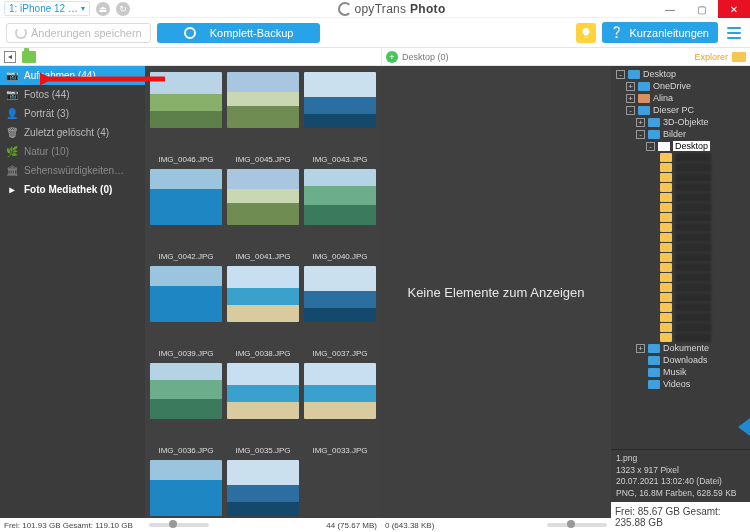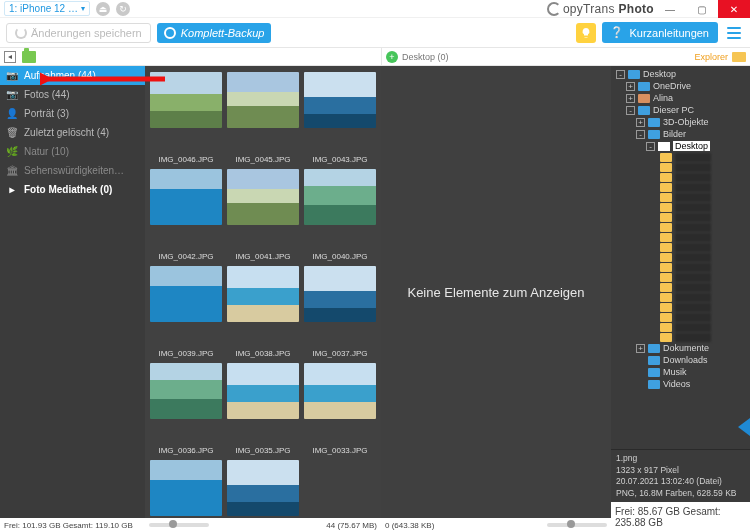--- a/index.html
+++ b/index.html
@@ -5,35 +5,35 @@
 * { margin: 0; padding: 0; box-sizing: border-box; font-family: "Segoe UI", Tahoma, sans-serif; }
 html, body { width: 750px; height: 532px; overflow: hidden; background: #fff; }
 .root { width: 750px; height: 532px; display: flex; flex-direction: column; position: relative; }
 
 
 .titlebar { height: 18px; display: flex; align-items: stretch; background: #fff; border-bottom: 1px solid #f0f0f0; }
 .titlebar-left { display: flex; align-items: center; gap: 2px; padding-left: 4px; }
 .device-chip { font-size: 10px; color: #2098e1; padding: 1px 4px; border: 1px solid #d0e8f7; border-radius: 2px; display: flex; align-items: center; gap: 3px; cursor: pointer; }
 .device-chip .chev { color: #2098e1; font-size: 8px; }
 .small-round { width: 14px; height: 14px; border-radius: 50%; background: #c9c9c9; color: #fff; display: flex; align-items: center; justify-content: center; font-size: 9px; margin-left: 4px; }
-.titlebar-center { flex: 1; display: flex; align-items: center; justify-content: flex-end; }
+.titlebar-center { flex: 1; display: flex; align-items: center; justify-content: center; }
 .titlebar-center .logo-c { width: 14px; height: 14px; border: 2px solid #888; border-radius: 50%; border-right-color: transparent; margin-right: 2px; }
 .titlebar-center .brand { font-size: 12px; letter-spacing: 0.3px; color: #555; }
 .titlebar-center .brand .thin { font-weight: 300; }
 .titlebar-center .brand .bold { font-weight: 600; color: #444; }
 .winbtns { display: flex; }
 .winbtn { width: 32px; height: 18px; display: flex; align-items: center; justify-content: center; font-size: 10px; color: #666; }
 .winbtn.close { background: #e81123; color: #fff; }
 
 
 .toolbar { height: 30px; display: flex; align-items: center; justify-content: space-between; padding: 0 6px; background: #fff; border-bottom: 1px solid #e6e6e6; }
 .toolbar-left, .toolbar-right { display: flex; align-items: center; gap: 6px; }
 .save-btn { display: flex; align-items: center; gap: 4px; font-size: 11px; color: #bbb; border: 1px solid #dcdcdc; padding: 3px 8px; border-radius: 3px; background: #fff; }
 .save-btn .ring { width: 12px; height: 12px; border: 2px solid #cfcfcf; border-radius: 50%; border-top-color: transparent; }
-.backup-btn { display: flex; align-items: center; gap: 5px; font-size: 11px; color: #fff; background: #29a3e8; padding: 4px 7px; border-radius: 3px; font-style: italic; }
+.backup-btn { display: flex; align-items: center; gap: 14px; font-size: 11px; color: #fff; background: #29a3e8; padding: 4px 27px; border-radius: 3px; }
 .backup-btn .ic { width: 12px; height: 12px; border: 2px solid #fff; border-radius: 50%; position: relative; }
 .guide-btn { display: flex; align-items: center; gap: 5px; font-size: 11px; color: #fff; background: #29a3e8; padding: 4px 9px; border-radius: 3px; }
 .bulb { width: 20px; height: 20px; border-radius: 3px; background: #ffd23f; display: flex; align-items: center; justify-content: center; }
 .bulb svg { width: 12px; height: 12px; fill: #fff; }
 .burger { width: 20px; height: 20px; display: flex; flex-direction: column; justify-content: center; gap: 3px; padding: 0 3px; }
 .burger span { height: 2px; background: #29a3e8; border-radius: 1px; }
 
 
 .strip { height: 18px; background: #fff; display: flex; align-items: stretch; border-bottom: 1px solid #e6e6e6; position: relative; }
 .strip-left { width: 381px; display: flex; align-items: center; padding-left: 4px; gap: 6px; position: relative; }

